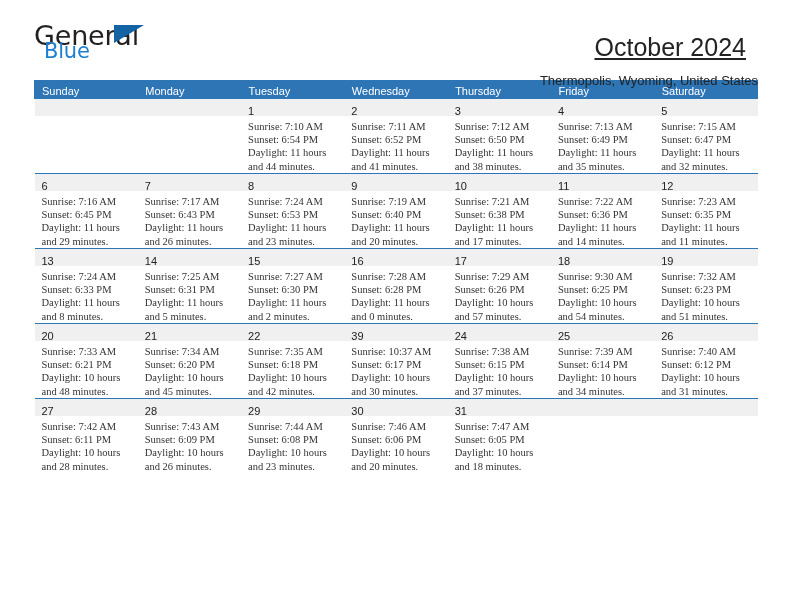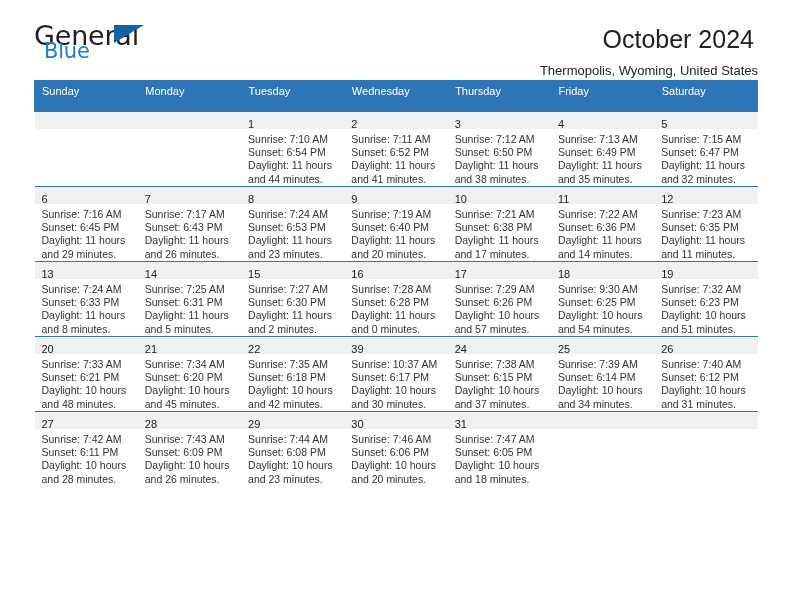--- a/index.html
+++ b/index.html
@@ -67,21 +67,22 @@
   }
   .titles {
     text-align: right;
     padding-top: 0px;
   }
   .cal-title {
     font-size: 25px;
     color: #222222;
     line-height: 1.1;
     font-weight: normal;
-    margin: 4px;
+    margin: 12px;
+    text-decoration: underline;
   }
   .cal-subtitle {
     font-size: 13px;
     color: #222222;
     margin-top: 10px;
     line-height: 1.1;
     font-weight: normal;
   }
 
   
@@ -90,21 +91,21 @@
     border-collapse: collapse;
     table-layout: fixed;
     margin-top: 8px;
   }
   .calendar th {
     background: #2e75b6;
     color: #ffffff;
     font-size: 11px;
     font-weight: normal;
     text-align: left;
-    padding: 5px 0 14px 7px;
+    padding: 5px 0 1px 7px;
     height: 11px;
     border-left: 1px solid #2e75b6;
     border-right: 1px solid #2e75b6;
   }
   .calendar td {
     vertical-align: top;
     padding: 0;
     border-top: 1px solid #2e75b6;
     height: 74px;
     background: #ffffff;
@@ -126,20 +127,21 @@
     line-height: 13px;
   }
   .cell-empty .daynum-band {
     background: #f0f0f0;
   }
   .detail {
     padding: 4px 6px 0 7px;
     font-size: 10.5px;
     line-height: 13.2px;
     color: #333333;
+    font-family: Liberation Serif, serif;
   }
   .detail div {
     white-space: nowrap;
   }
 </style>
 </head>
 <body>
 
 <div class="page">
 

